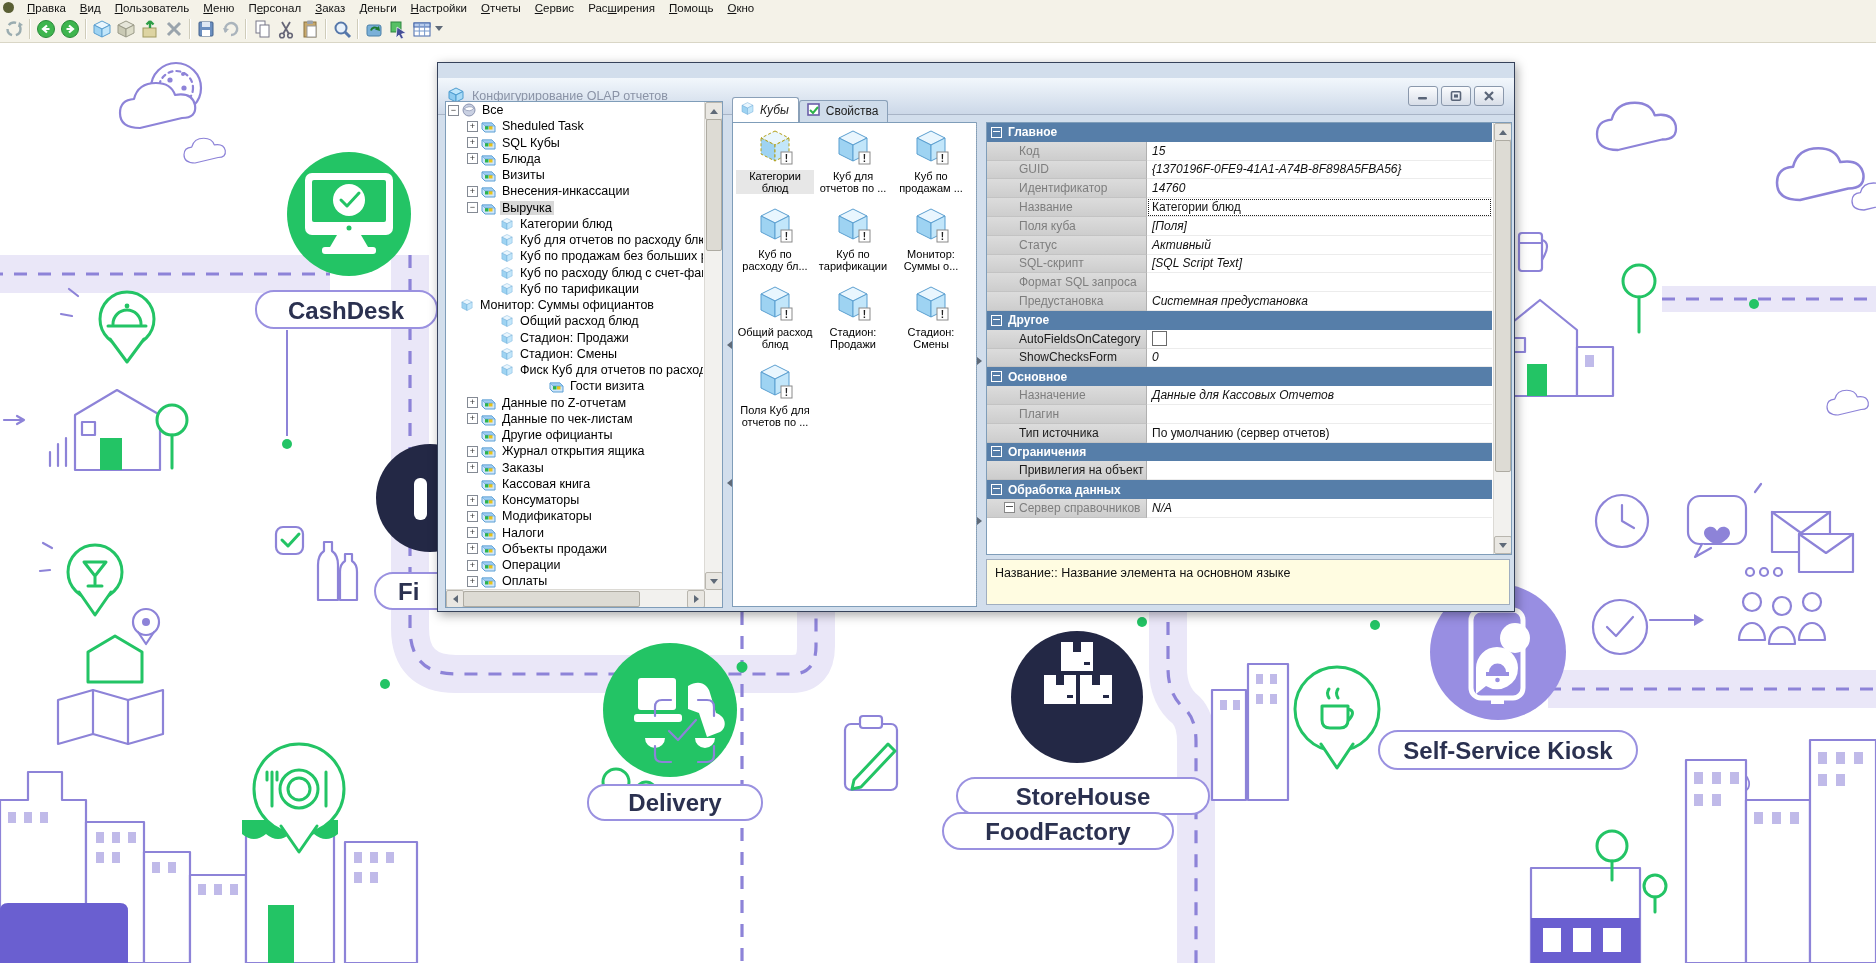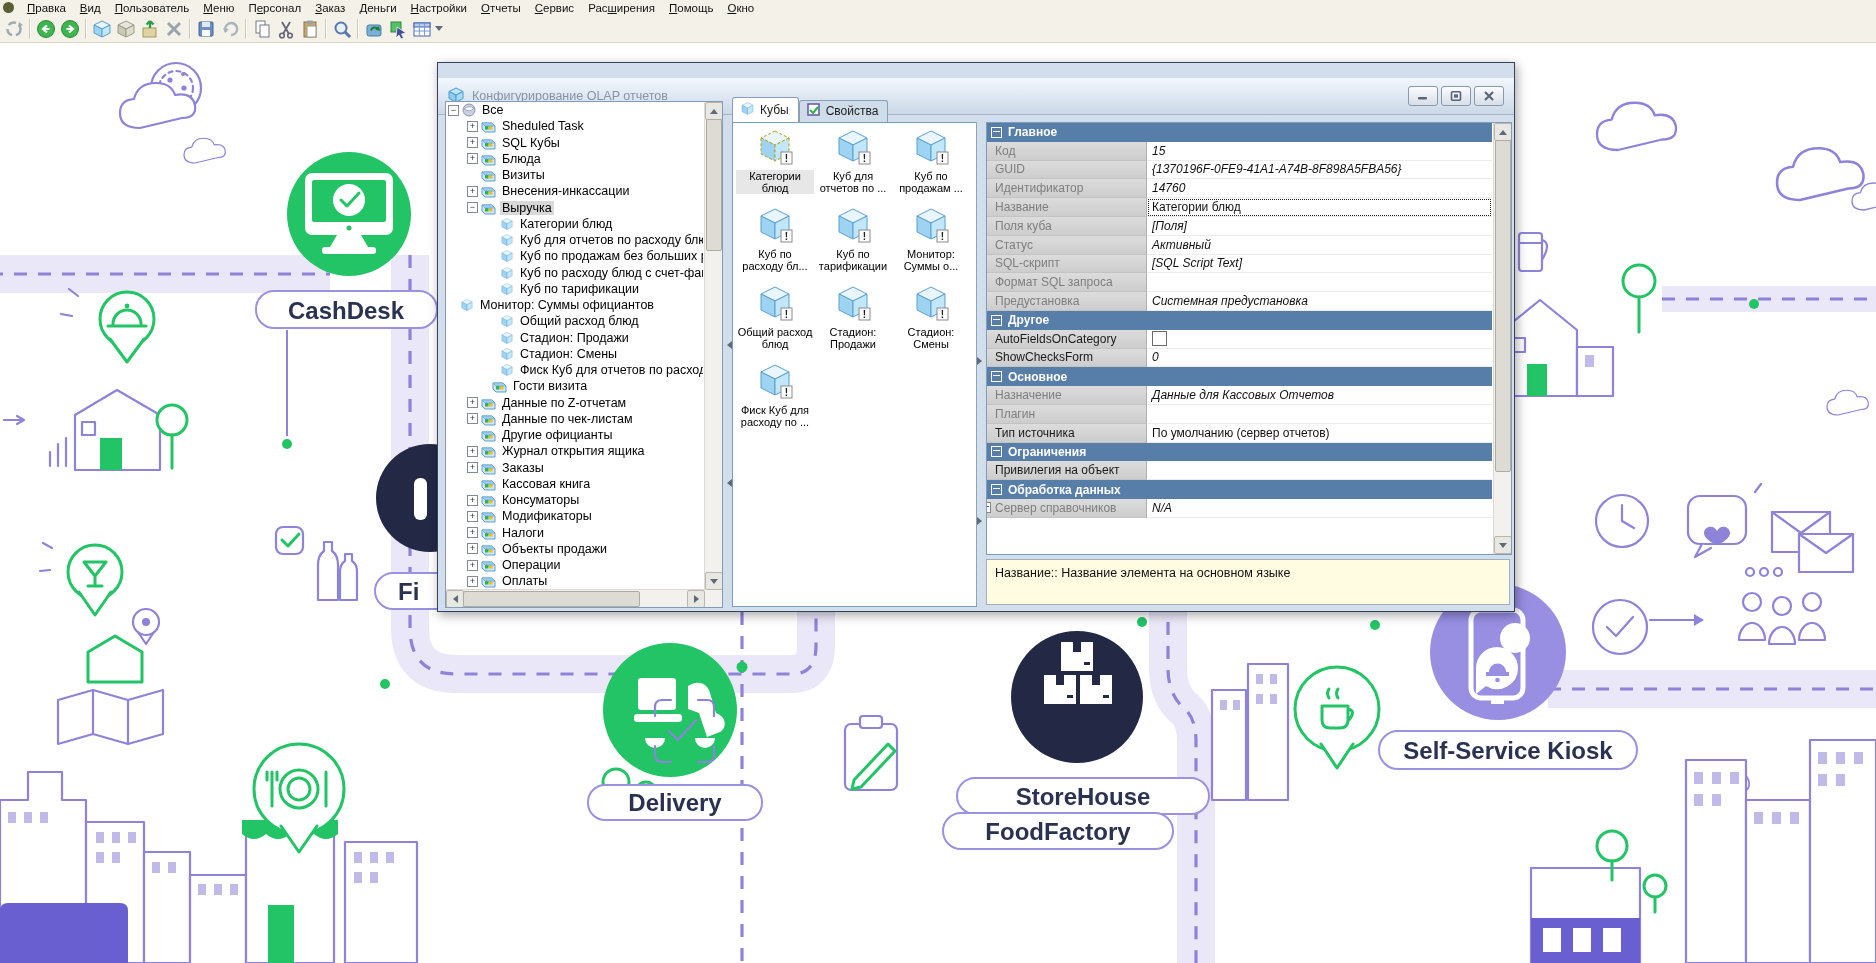--- a/index.html
+++ b/index.html
@@ -65,36 +65,36 @@
   .tri.left{border-right:5px solid #5f6a78;margin-left:-4px;}
   .tri.right{border-left:5px solid #5f6a78;margin-right:-4px;}
   .corner{position:absolute;right:0;bottom:0;width:17px;height:17px;background:#f2f1ee;}
   
   .split{position:absolute;width:9px;display:flex;flex-direction:column;align-items:center;}
   .split .tri{margin:0;position:absolute;}
   
   .tabs{position:absolute;left:294px;top:37px;height:22px;display:flex;align-items:flex-end;z-index:2;}
   .tab{display:flex;align-items:center;gap:5px;padding:2px 9px 3px 7px;border:1px solid #8aa0b8;
     border-bottom:none;border-radius:3px 3px 0 0;background:#cfdcea;height:16px;font-size:12px;color:#222;}
-  .tab.active{background:#fff;height:19px;position:relative;z-index:3;}
+  .tab.active{background:#fff;height:19px;position:relative;z-index:3;font-style:italic;}
   
   .icon-panel{left:294px;top:59px;width:243px;height:483px;overflow:hidden;}
   .cube-grid{display:grid;grid-template-columns:repeat(3,78px);grid-auto-rows:78px;padding:4px 0 0 3px;}
   .cube-cell{display:flex;flex-direction:column;align-items:center;}
   .cube-cell .clabel{font-size:11px;line-height:12px;text-align:center;margin-top:2px;padding:0 1px;color:#000;}
   .cube-cell.sel .clabel{background:#e7e7e7;}
   
   .props{left:548px;top:59px;width:524px;height:431px;overflow:hidden;background:#fff;}
   .prows{position:absolute;left:0;top:0;width:505px;border-radius:8px;}
   .prow{height:18.8px;display:flex;overflow:hidden;}
   .phead{background:#567ea9;color:#fff;font-weight:bold;font-size:12px;display:flex;align-items:center;height:18.8px;}
   .phead .pm{width:9px;height:9px;border:1px solid #fff;margin:0 6px 0 4px;position:relative;flex:none;}
   .phead .pm::after{content:"";position:absolute;left:1px;right:1px;top:3px;height:1px;background:#fff;}
   .plabel{width:160px;flex:none;background:linear-gradient(#dcdcdc,#cdcdcd);border-right:1px solid #b0b0b0;
-    border-bottom:1px solid #c3c3c3;color:#7e7e7e;display:flex;align-items:center;padding-left:8px;box-sizing:border-box;
+    border-bottom:1px solid #c3c3c3;color:#7e7e7e;display:flex;align-items:center;padding-left:32px;box-sizing:border-box;
     font-size:12px;white-space:nowrap;overflow:hidden;}
   .plabel.dark{color:#1a1a1a;}
   .plabel .pm2{width:9px;height:9px;border:1px solid #888;background:#fff;margin:0 4px 0 -15px;position:relative;flex:none;}
   .plabel .pm2::after{content:"";position:absolute;left:1px;right:1px;top:3px;height:1px;background:#555;}
   .pvalue{flex:1;background:#fff;border-bottom:1px solid #ececec;display:flex;align-items:center;
     padding-left:5px;font-size:12px;color:#111;white-space:nowrap;overflow:hidden;}
   .pvalue.it{font-style:italic;}
   .pvalue.focused{outline:1px dotted #222;outline-offset:-2px;}
   .cb{width:13px;height:13px;border:1px solid #6a6a6a;background:#fff;flex:none;}
   .hint{position:absolute;left:548px;top:496px;width:524px;height:46px;background:#fffce1;
@@ -752,21 +752,21 @@
           <span class="toggle none"></span>
           <span class="ticon">
             <svg width="14" height="14" viewBox="0 0 38 38">
  <polygon points="19,4 33,11 19,18 5,11" fill="#e9f6fe" stroke="#5b9fd0"></polygon>
  <polygon points="5,11 19,18 19,34 5,27" fill="#9ed3f2" stroke="#5b9fd0"></polygon>
  <polygon points="33,11 19,18 19,34 33,27" fill="#c2e6fa" stroke="#5b9fd0"></polygon>
  </svg>
           </span>
           <span class="tlabel">Фиск Куб для отчетов по расходу б</span>
         </div>
-        <div class="trow" style="padding-left: 32px;">
+        <div class="trow" style="padding-left: 32px; justify-content: center;">
           <span class="toggle none"></span>
           <span class="ticon">
             <svg width="15" height="14" viewBox="0 0 15 14">
               <polygon points="1,4 11,4 14,7 14,13 4,13 1,10" fill="#cfe6fa" stroke="#5a9fd4"></polygon>
               <rect x="4" y="6" width="3.5" height="4.5" fill="#2eb34a"></rect>
               <rect x="8" y="5" width="3.5" height="5.5" fill="#e8c21a"></rect>
               <polygon points="1,4 4,7 14,7 11,4" fill="#9fcdf2" stroke="#5a9fd4" stroke-width=".6"></polygon>
             </svg>
           </span>
           <span class="tlabel">Гости визита</span>
@@ -1053,21 +1053,21 @@
           <div class="clabel">Стадион: Смены</div>
         </div>
         <div class="cube-cell">
           <span><svg width="38" height="38" viewBox="0 0 38 38">
  <polygon points="19,4 33,11 19,18 5,11" fill="#e9f6fe" stroke="#5b9fd0"></polygon>
  <polygon points="5,11 19,18 19,34 5,27" fill="#9ed3f2" stroke="#5b9fd0"></polygon>
  <polygon points="33,11 19,18 19,34 33,27" fill="#c2e6fa" stroke="#5b9fd0"></polygon>
  <rect x="25" y="25" width="11" height="12" fill="#fff" stroke="#8a8a8a"></rect>
               <text x="30.5" y="35" font-size="10" font-weight="bold" text-anchor="middle" fill="#222">!</text>
             </svg></span>
-          <div class="clabel">Фиск Куб для расходу по ...</div>
+          <div class="clabel">Поля Куб для отчетов по ...</div>
         </div>
       </div>
   </div>
 
   <div class="split" style="left:538px;top:59px;height:483px;border-left:1px dotted #9ab;">
     <span class="tri right" style="top:235px;"></span>
       <span class="tri right" style="top:395px;"></span>
   </div>
 
   <div class="panel props">

